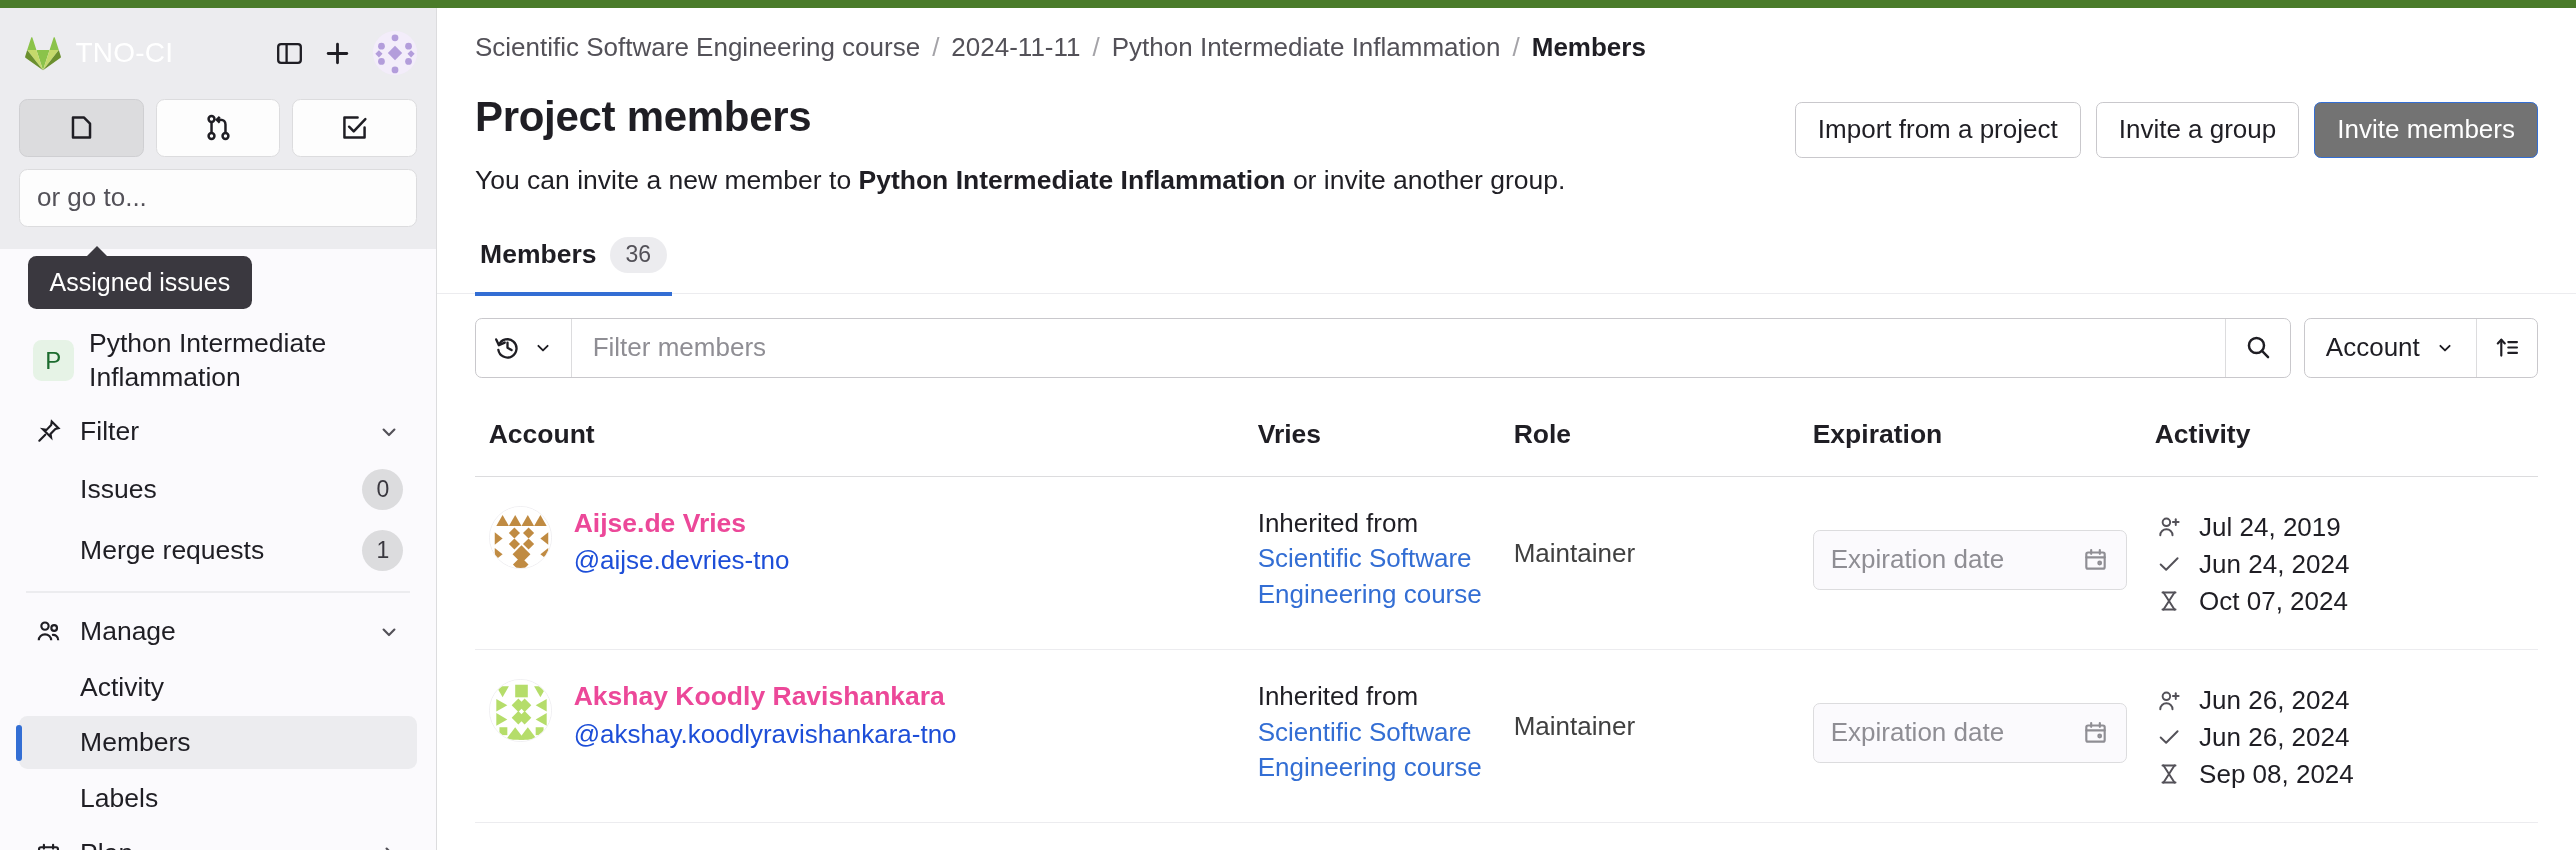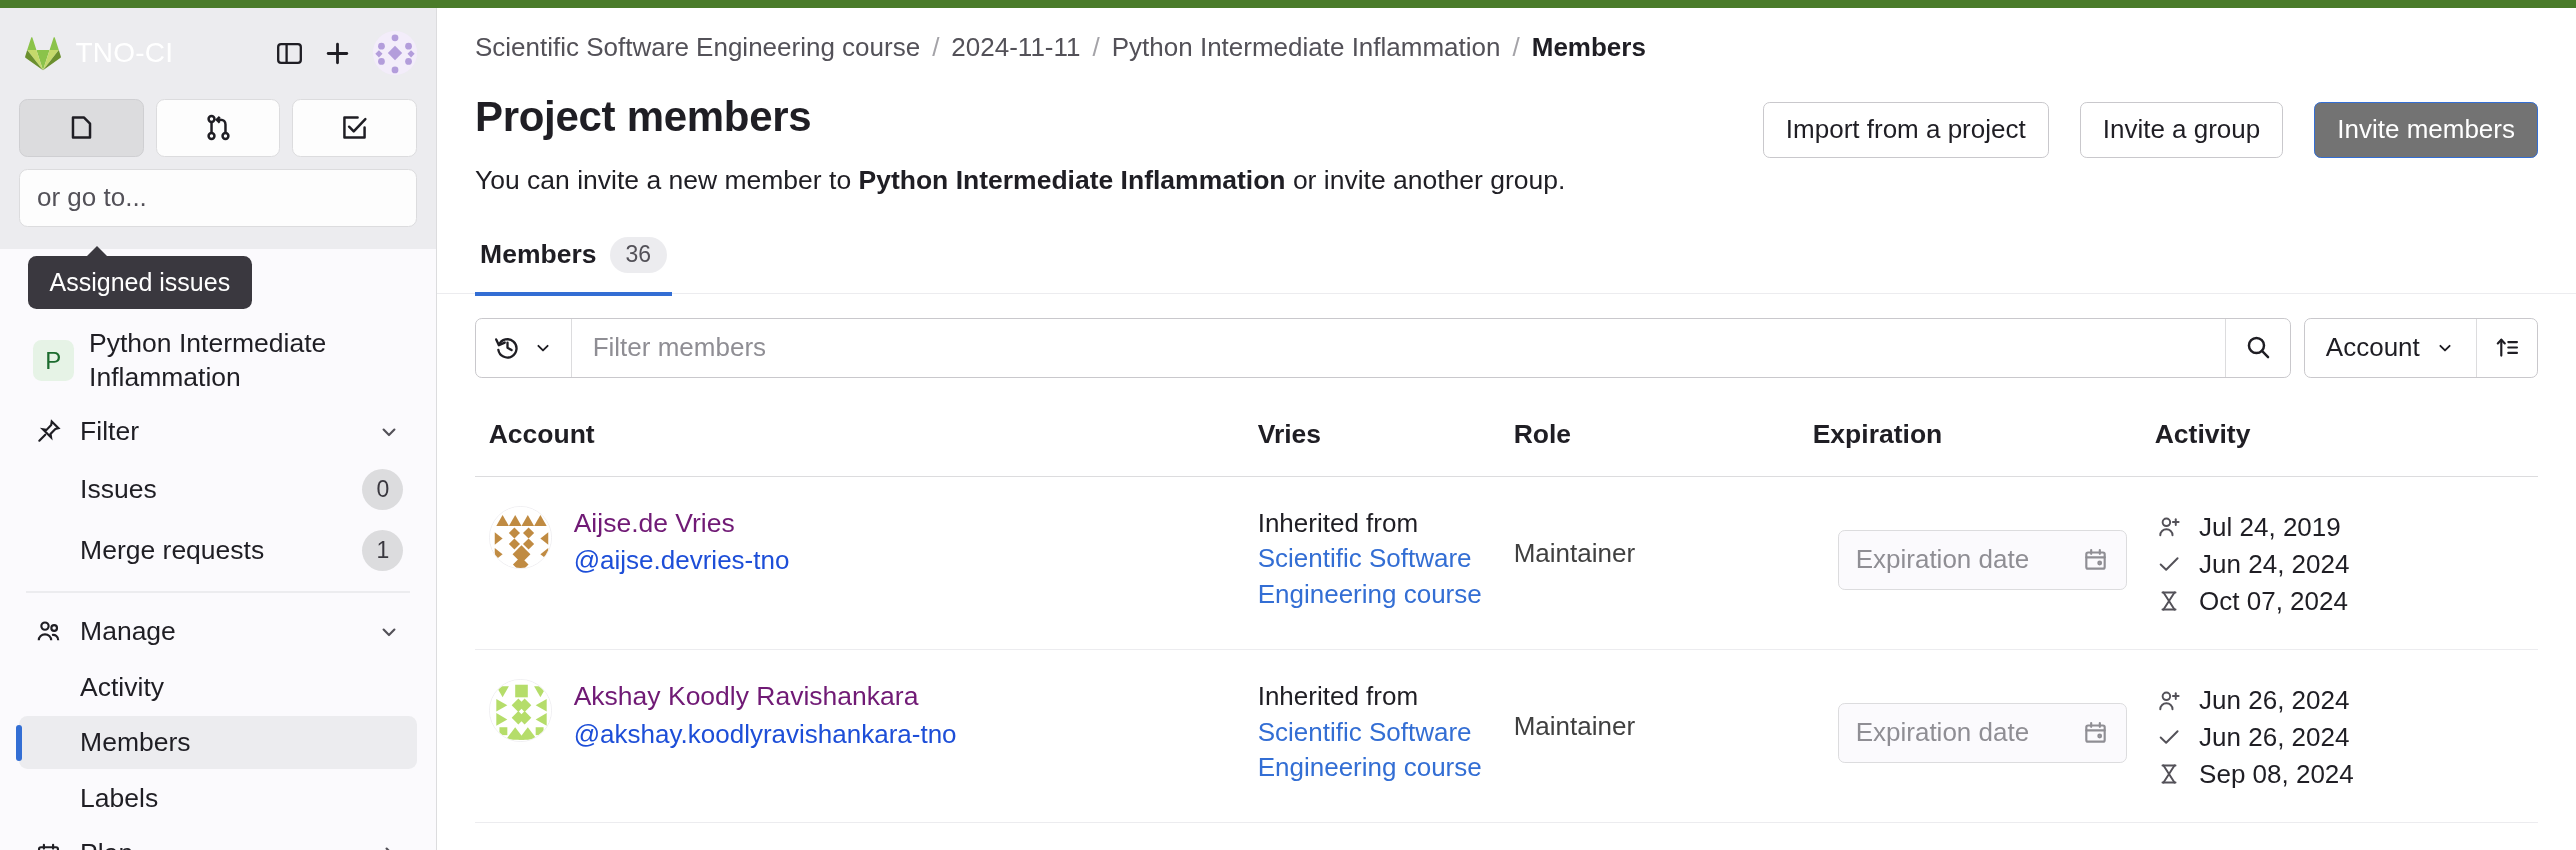--- a/index.html
+++ b/index.html
@@ -75,21 +75,21 @@
   .breadcrumb { display: flex; align-items: center; gap: 12px; padding: 24px 38px 15.4px 38px; font-size: 26px; flex-wrap: nowrap; white-space: nowrap; }
   .bc-link { color: #535158; cursor: pointer; }
   .bc-sep { color: #a4a3a8; }
   .bc-current { color: #1f1e24; font-weight: 700; cursor: pointer; }
 
   .page-head { display: flex; align-items: flex-start; padding: 15.4px 38px 0 38px; }
   .page-head-left { flex: 1; min-width: 0; }
   .page-title { font-size: 42px; font-weight: 700; color: #1f1e24; letter-spacing: -0.3px; }
   .page-sub { font-size: 26.5px; color: #1f1e24; margin-top: 24px; }
   .page-sub b { font-weight: 700; }
-  .page-head-right { display: flex; gap: 31px; align-items: center; padding-top: 8.5px; margin-left: 38px; }
+  .page-head-right { display: flex; gap: 15px; align-items: center; padding-top: 8.5px; margin-left: 38px; }
   .btn {
     height: 56px; border-radius: 6.8px; border: 1.7px solid #c9c8cc; background: #fff; color: #1f1e24;
     font-size: 26px; font-family: "Liberation Sans", sans-serif; padding: 0 22px; cursor: pointer;
     display: flex; align-items: center; white-space: nowrap;
   }
   .btn-primary { background: #737373; border-color: #336ed4; color: #fff; }
 
   .tabs-row { padding: 0 38px; margin-top: 32px; border-bottom: 1.7px solid #ececef; display: flex; }
   .tab-item {
     display: flex; align-items: center; gap: 13.7px; padding: 8.5px 5.1px 19px 5.1px;
@@ -114,29 +114,29 @@
   .mtable { width: 100%; border-collapse: collapse; table-layout: fixed; }
   .mtable th {
     text-align: left; font-size: 26.5px; font-weight: 700; color: #1f1e24;
     padding: 13.7px 13.7px 26px 13.7px; border-bottom: 1.7px solid #dcdcde;
   }
   .mtable td { padding: 29px 13.7px; border-bottom: 1.7px solid #ececef; vertical-align: top; }
   .col-account { width: 769px; } .col-source { width: 256px; }
   .col-role { width: 299px; } .col-expiration { width: 342px; } .col-activity { width: auto; }
   .acct-cell { display: flex; align-items: flex-start; gap: 22px; }
   .ident { width: 63px; height: 63px; border-radius: 50%; flex: 0 0 63px; overflow: hidden; background: #fff; border: 1.7px solid #f0eff2; }
-  .acct-name { font-size: 26.5px; font-weight: 400; color: #701a75; line-height: 1.3; }
+  .acct-name { font-size: 26.5px; font-weight: 700; color: #ec4899; line-height: 1.3; }
   .acct-handle { font-size: 26px; color: #1d4ed8; line-height: 1.35; margin-top: 3.4px; }
   .src-pre { font-size: 26px; color: #1f1e24; line-height: 1.38; }
   .src-link { font-size: 26px; color: #336ed4; line-height: 1.38; cursor: pointer; display: block; }
   .role-link { font-size: 26px; color: #404040; cursor: pointer; display: inline-block; padding-top: 32px; }
   .exp-field {
     display: flex; align-items: center; justify-content: space-between; height: 60px;
     border: 1.7px solid #dcdcde; border-radius: 6.8px; background: #fbfafd; padding: 0 17px;
-    font-size: 26px; color: #8f8e94; margin-top: 24px; cursor: text; margin-left: 25px;
+    font-size: 26px; color: #8f8e94; margin-top: 24px; cursor: text;
   }
   .act-list { padding-top: 3.4px; }
   .act-line { display: flex; align-items: center; gap: 15.4px; font-size: 26px; color: #1f1e24; line-height: 1.42; white-space: nowrap; }
   .act-icon { width: 29px; height: 29px; flex: 0 0 29px; display: flex; align-items: center; justify-content: center; }
   svg { display: block; }
 </style>
 </head>
 <body>
 
 <div class="app">

